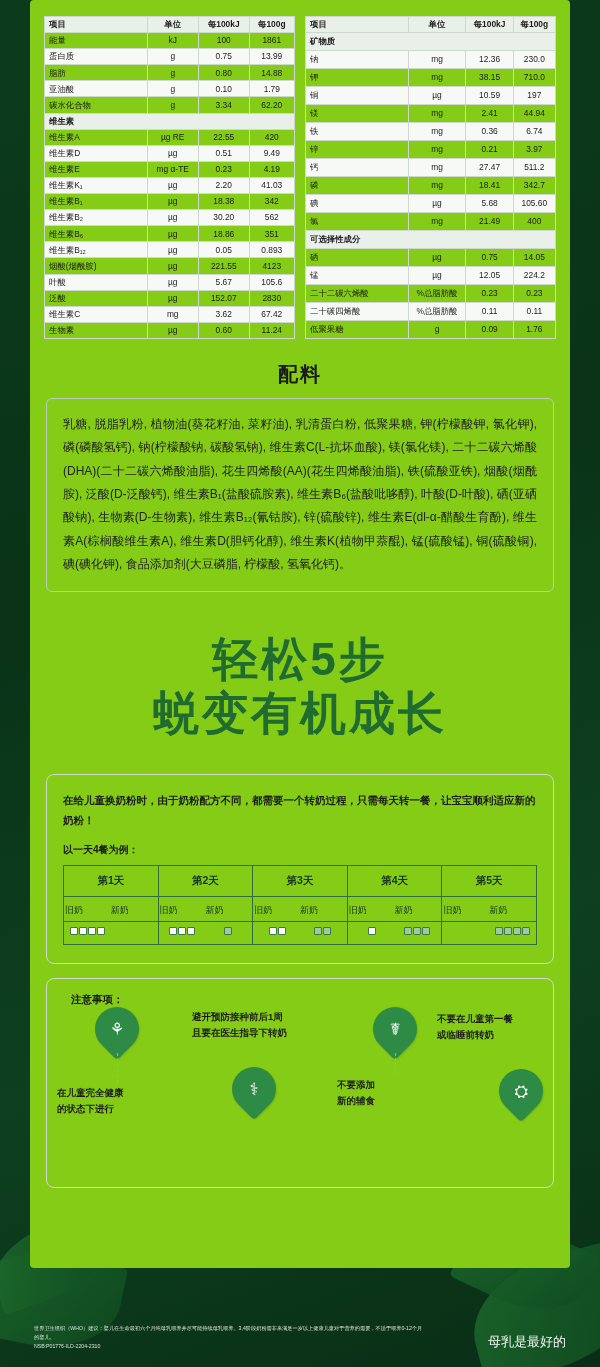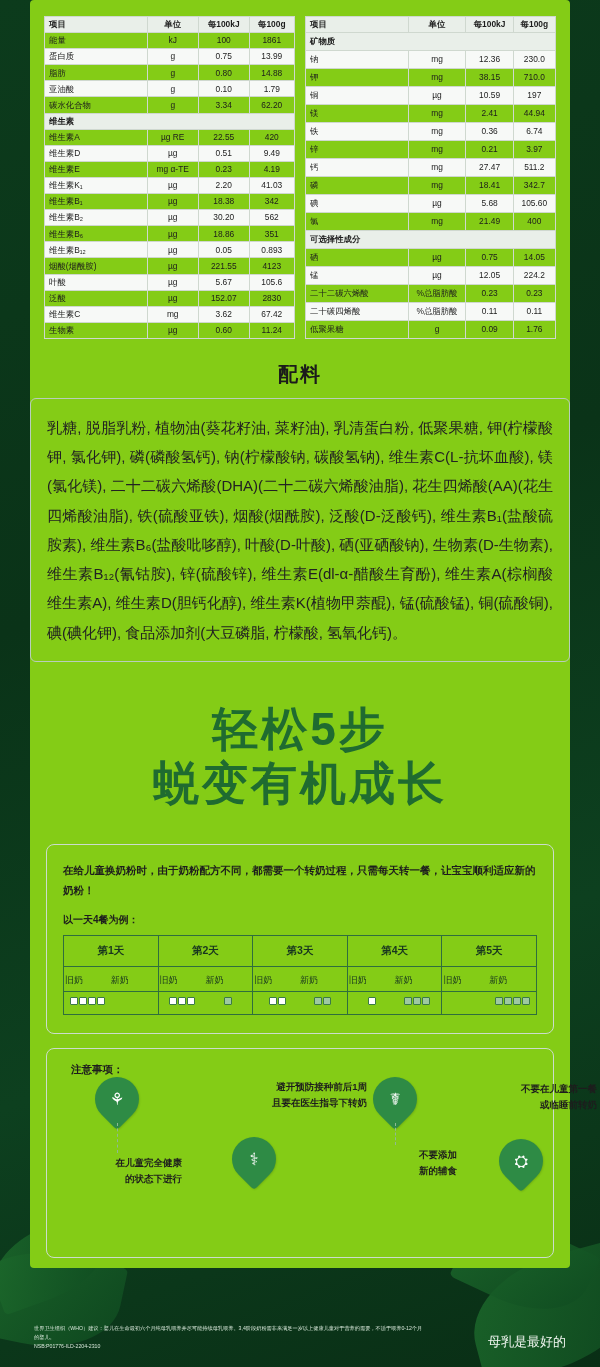--- a/index.html
+++ b/index.html
@@ -48,22 +48,22 @@
   table.nt tr:nth-child(even) td { background:#f7f9f7; }
   table.nt tr.grp td, table.nt thead th { background:#e9efe9 !important; }
 
   
   .title-cn {
     text-align:center; font-size:20px; color:#1b1b1b; font-weight:bold;
     margin:16px 0 10px 0; letter-spacing:2px;
   }
   .ing-box {
     border:1px solid #b9cdbb; border-radius:6px;
-    margin:0 0; padding:14px 16px;
-    font-size:15px; line-height:1.95; color:#222; text-align:justify;
+    margin:0 16px; padding:14px 16px;
+    font-size:12px; line-height:1.95; color:#222; text-align:justify;
   }
 
   
   .headline {
     text-align:center; color:#1f6b30; font-weight:bold;
     margin:40px 0 10px 0; line-height:1.18;
   }
   .headline .l1 { font-size:46px; letter-spacing:3px; display:block; }
   .headline .l2 { font-size:46px; letter-spacing:3px; display:block; }
 
@@ -85,21 +85,21 @@
   
   .notice { border:1px solid #cbdccd; border-radius:8px; margin:14px 16px 18px 16px; padding:14px 10px 20px 18px; position:relative; height:210px; }
   .notice h4 { font-size:10.5px; margin:0 0 6px 6px; color:#1d1d1d; }
   .pin { position:absolute; width:44px; height:56px; }
   .pin .drop {
     width:44px; height:44px; background:#2e8b45; border-radius:50% 50% 50% 4px;
     transform:rotate(-45deg); display:flex; align-items:center; justify-content:center;
     box-shadow:0 1px 2px rgba(0,0,0,.15);
   }
   .pin .glyph { transform:rotate(45deg); color:#fff; font-size:17px; line-height:1; }
-  .ntxt { position:absolute; font-size:9.5px; line-height:1.7; color:#1d1d1d; text-align:right; font-weight:bold; }
+  .ntxt { position:absolute; font-size:9.5px; line-height:1.7; color:#1d1d1d; text-align:left; font-weight:bold; }
   .dashv { position:absolute; border-left:1px dashed #8fb995; }
 
   
   .footer { position:absolute; left:0; right:0; bottom:16px; padding:0 34px; }
   .footer .who { font-size:5.2px; color:#d6e6d8; line-height:1.7; width:390px; }
   .footer .brand { position:absolute; right:34px; bottom:0; font-size:13px; color:#f0f6f0; font-family:Liberation Serif, serif; }
 </style>
 </head>
 <body>
 

